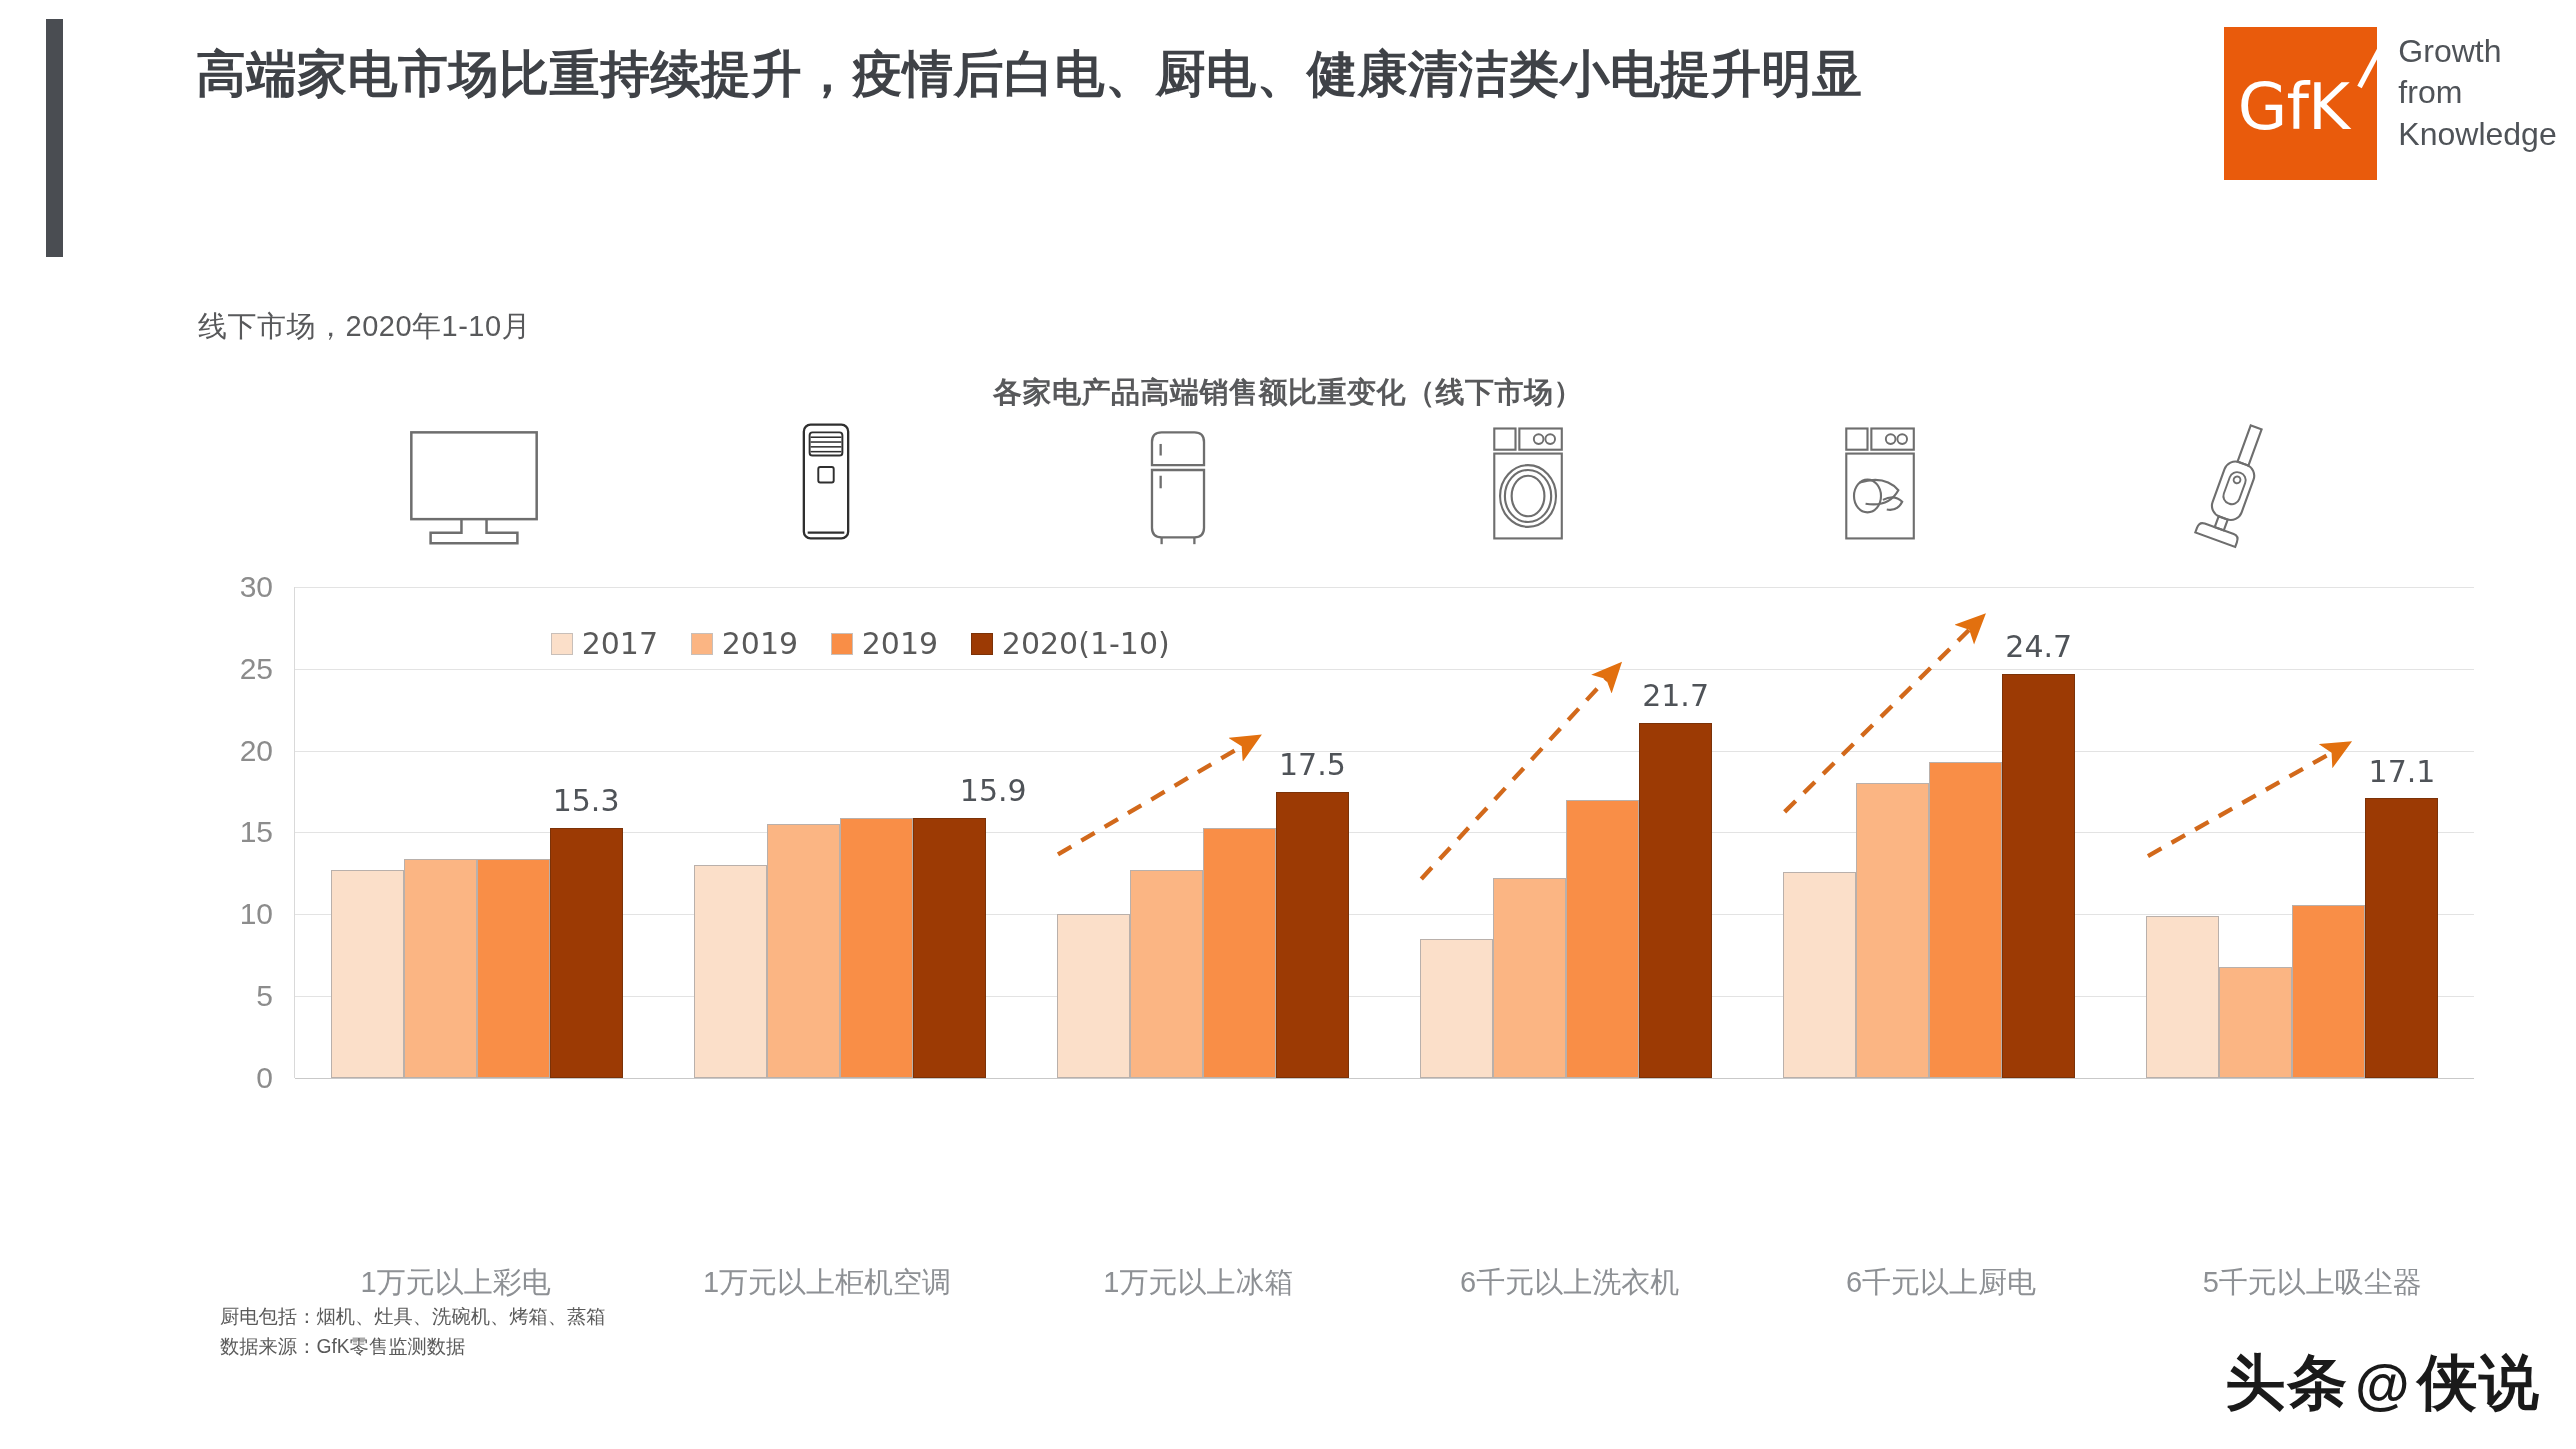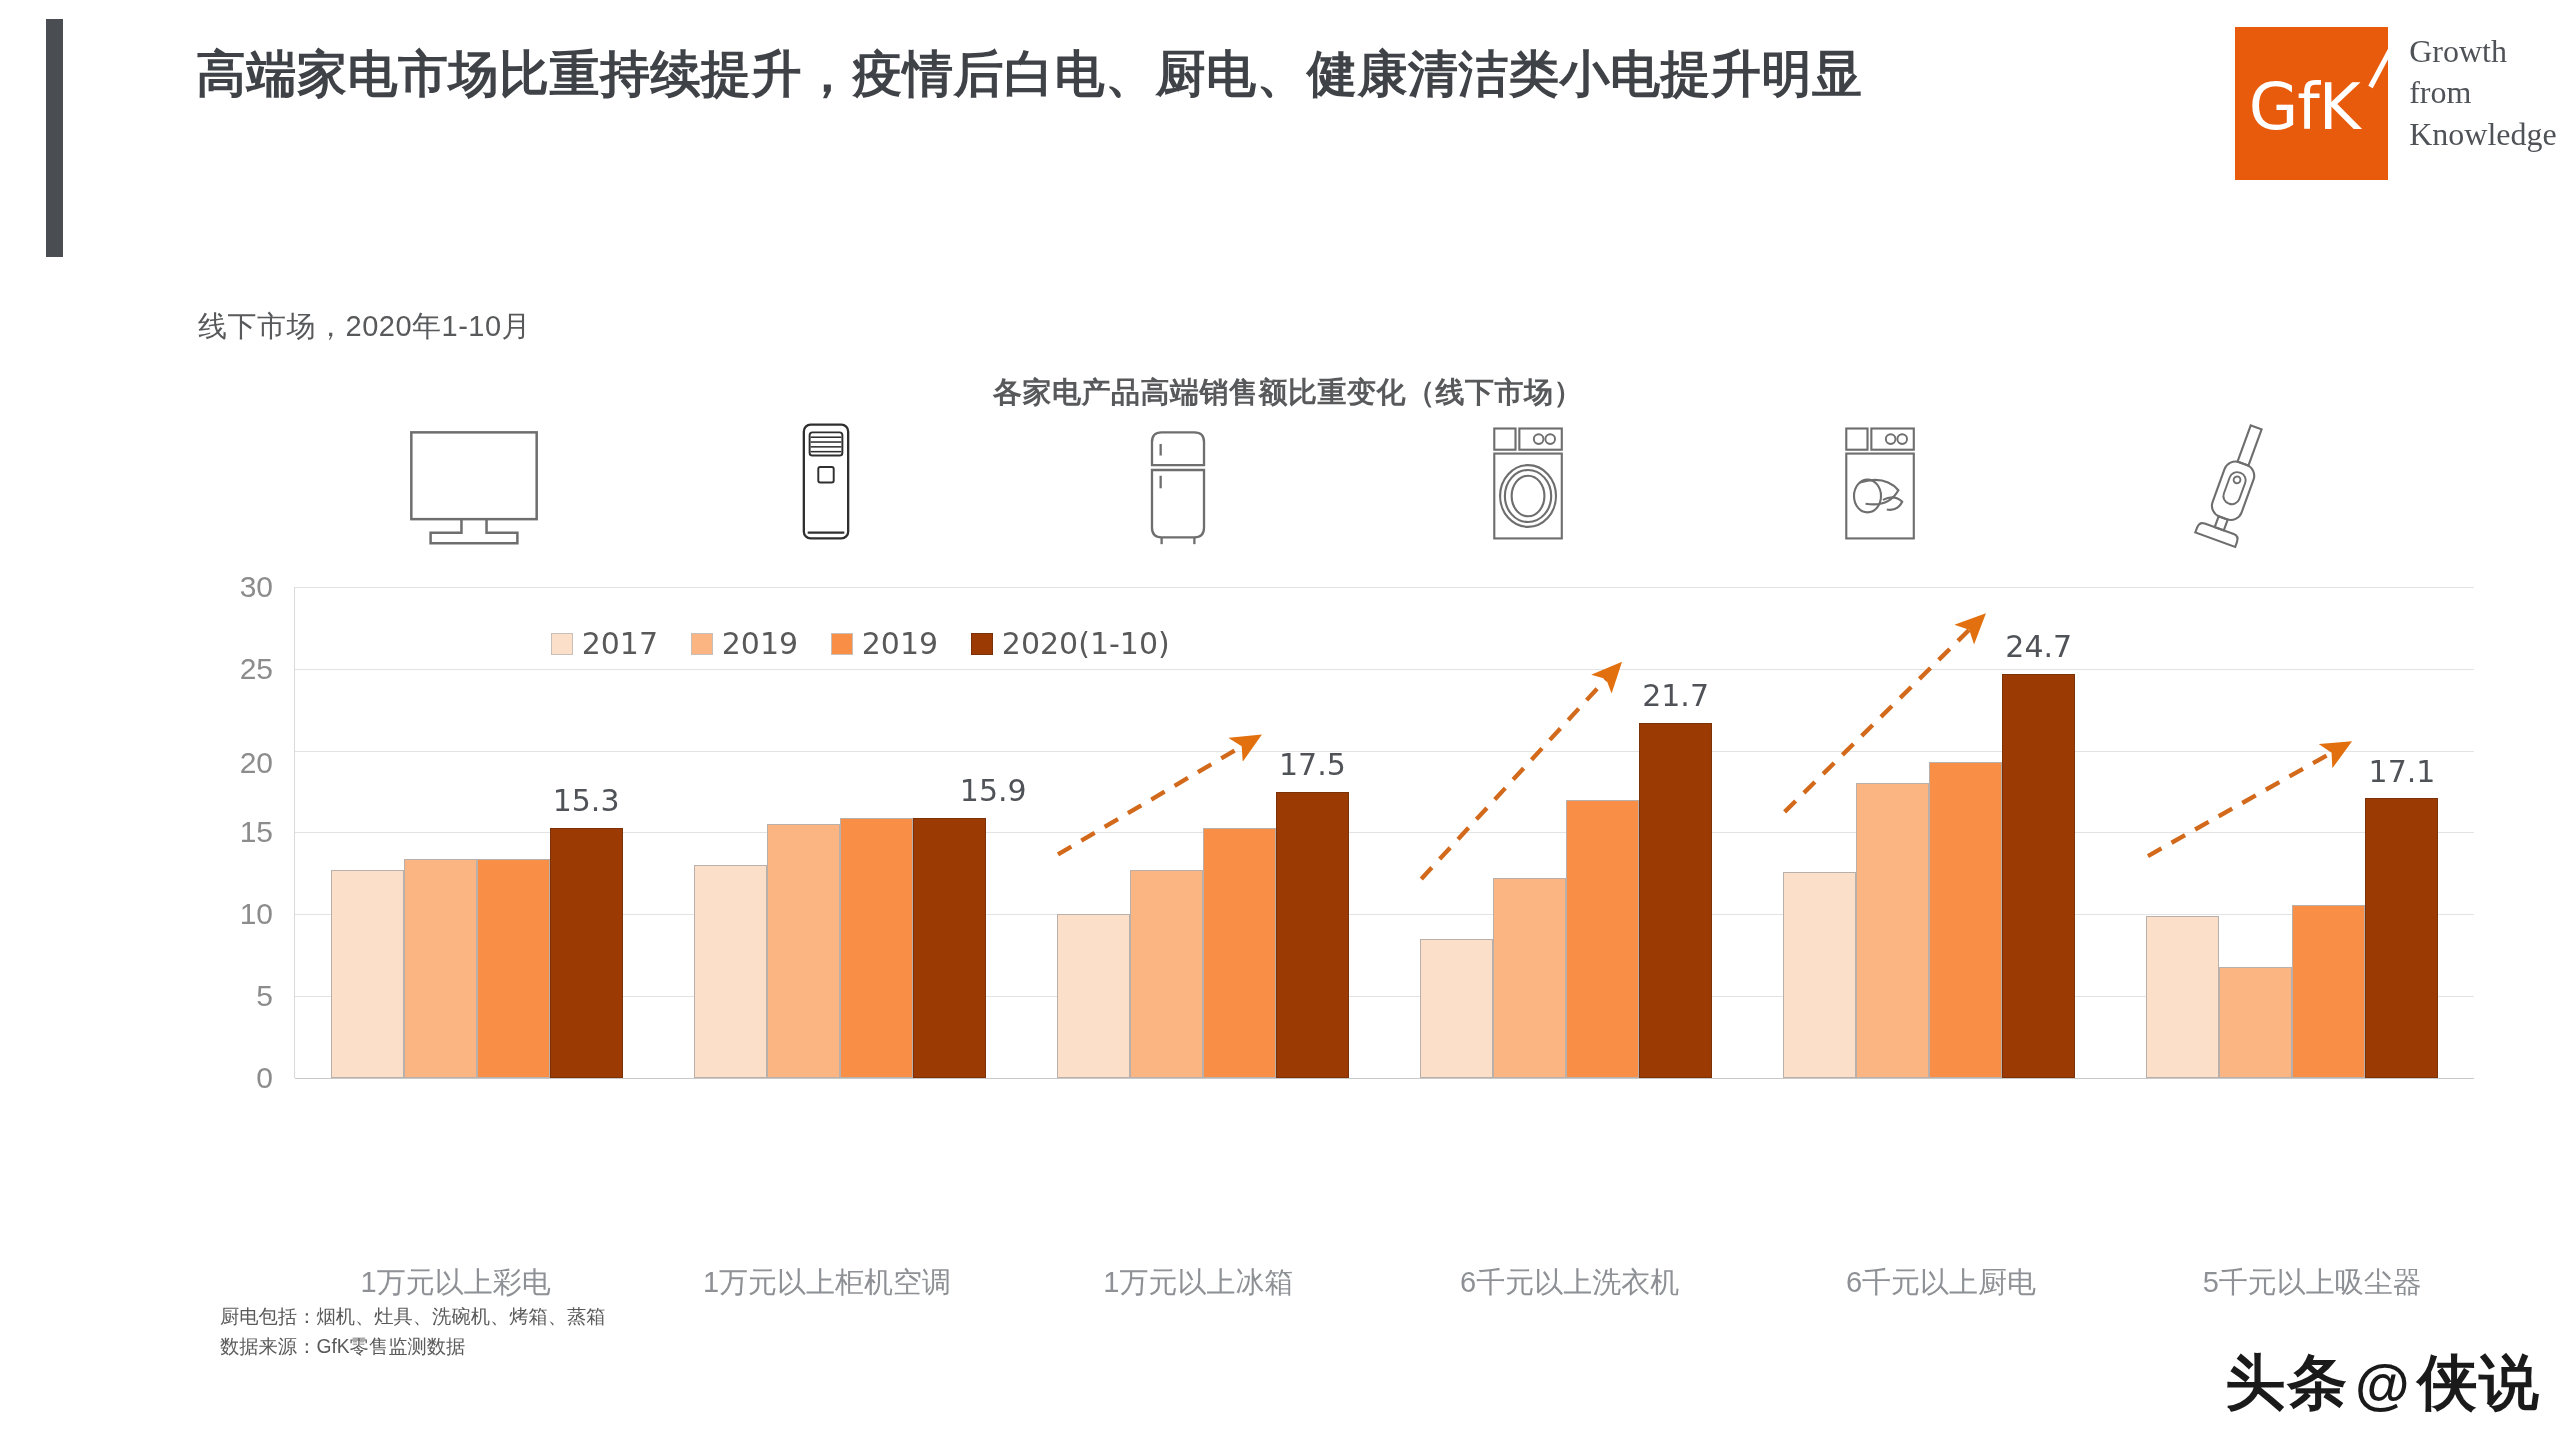--- a/index.html
+++ b/index.html
@@ -78,21 +78,21 @@
     height: 50px;
     background: #ffffff;
     transform: rotate(28deg);
     transform-origin: bottom center;
   }
   #brand-tagline {
     font-size: 32px;
     line-height: 1.30;
     color: #4f5358;
     padding-top: 3.9px;
-    font-family: Liberation Serif, serif;
+    font-family: Liberation Sans, sans-serif;
   }
 
   
   #chart-title {
     position: absolute;
     left: 0;
     right: 0;
     top: 373px;
     text-align: center;
     font-size: 29px;
@@ -389,21 +389,21 @@
     <div class="legend-item">
       <span class="swatch" style="background:#9c3a04;border-color:#7b3208"></span>
       <span>2020(1-10)</span>
     </div>
   </div>
 
   <div id="plot">
     <div id="y-axis">
         <div class="ytick" style="top: 0px;">30</div>
         <div class="ytick" style="top: 82px;">25</div>
-        <div class="ytick" style="top: 164px; margin-top: 12px;">20</div>
+        <div class="ytick" style="top: 164px;">20</div>
         <div class="ytick" style="top: 245px;">15</div>
         <div class="ytick" style="top: 327px;">10</div>
         <div class="ytick" style="top: 409px;">5</div>
         <div class="ytick" style="top: 491px;">0</div>
       </div>
     <div id="plot-inner">
       <div id="gridlines">
           <div class="gridline" style="top: 0px;"></div>
           <div class="gridline" style="top: 82px;"></div>
           <div class="gridline" style="top: 164px;"></div>

